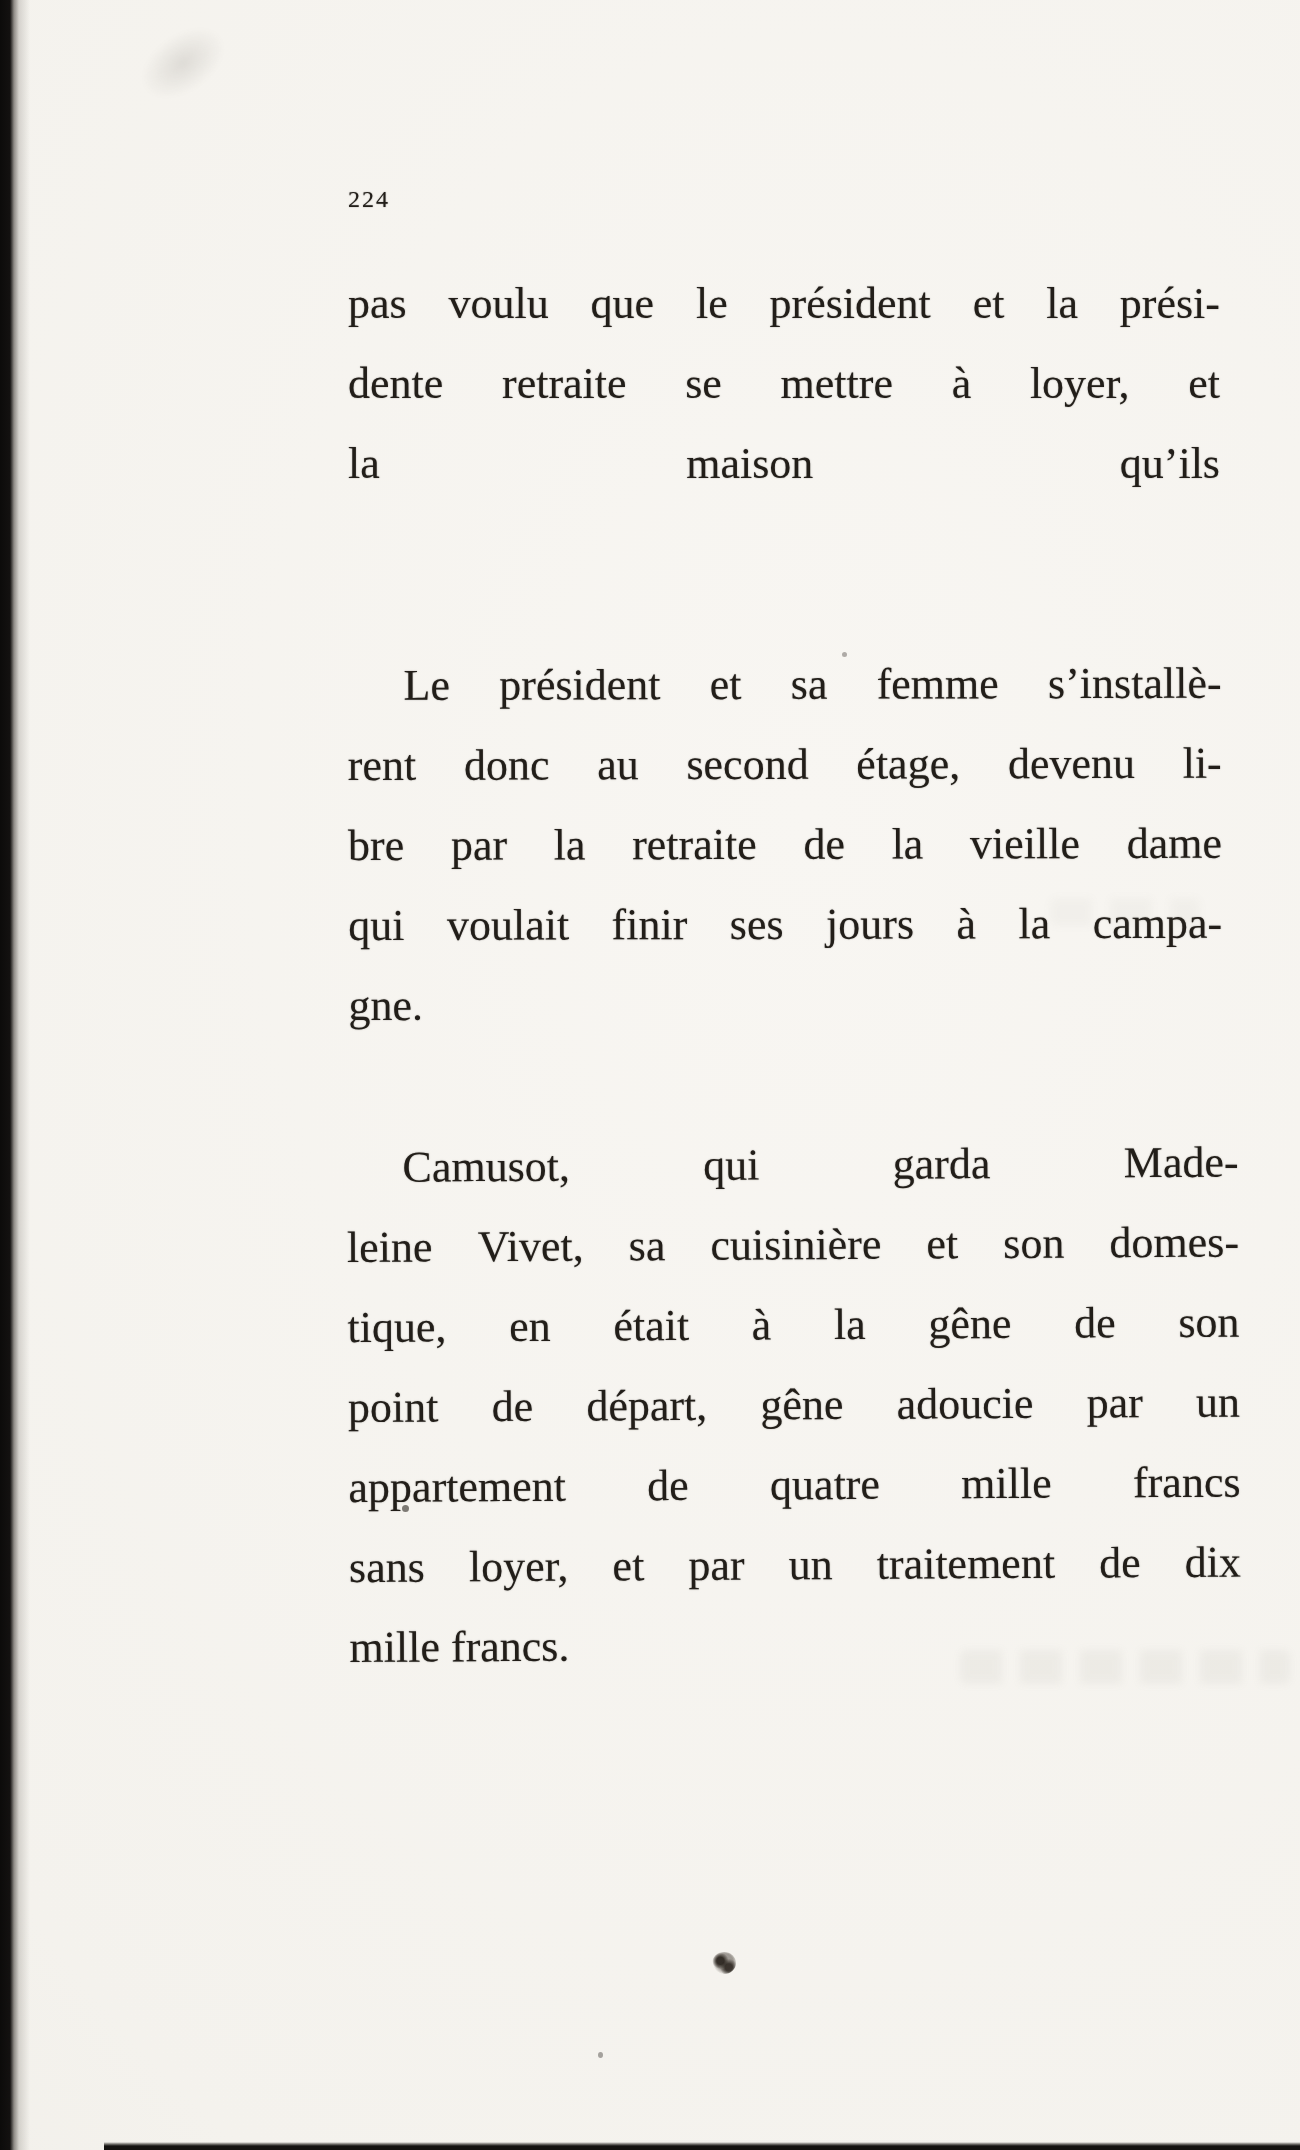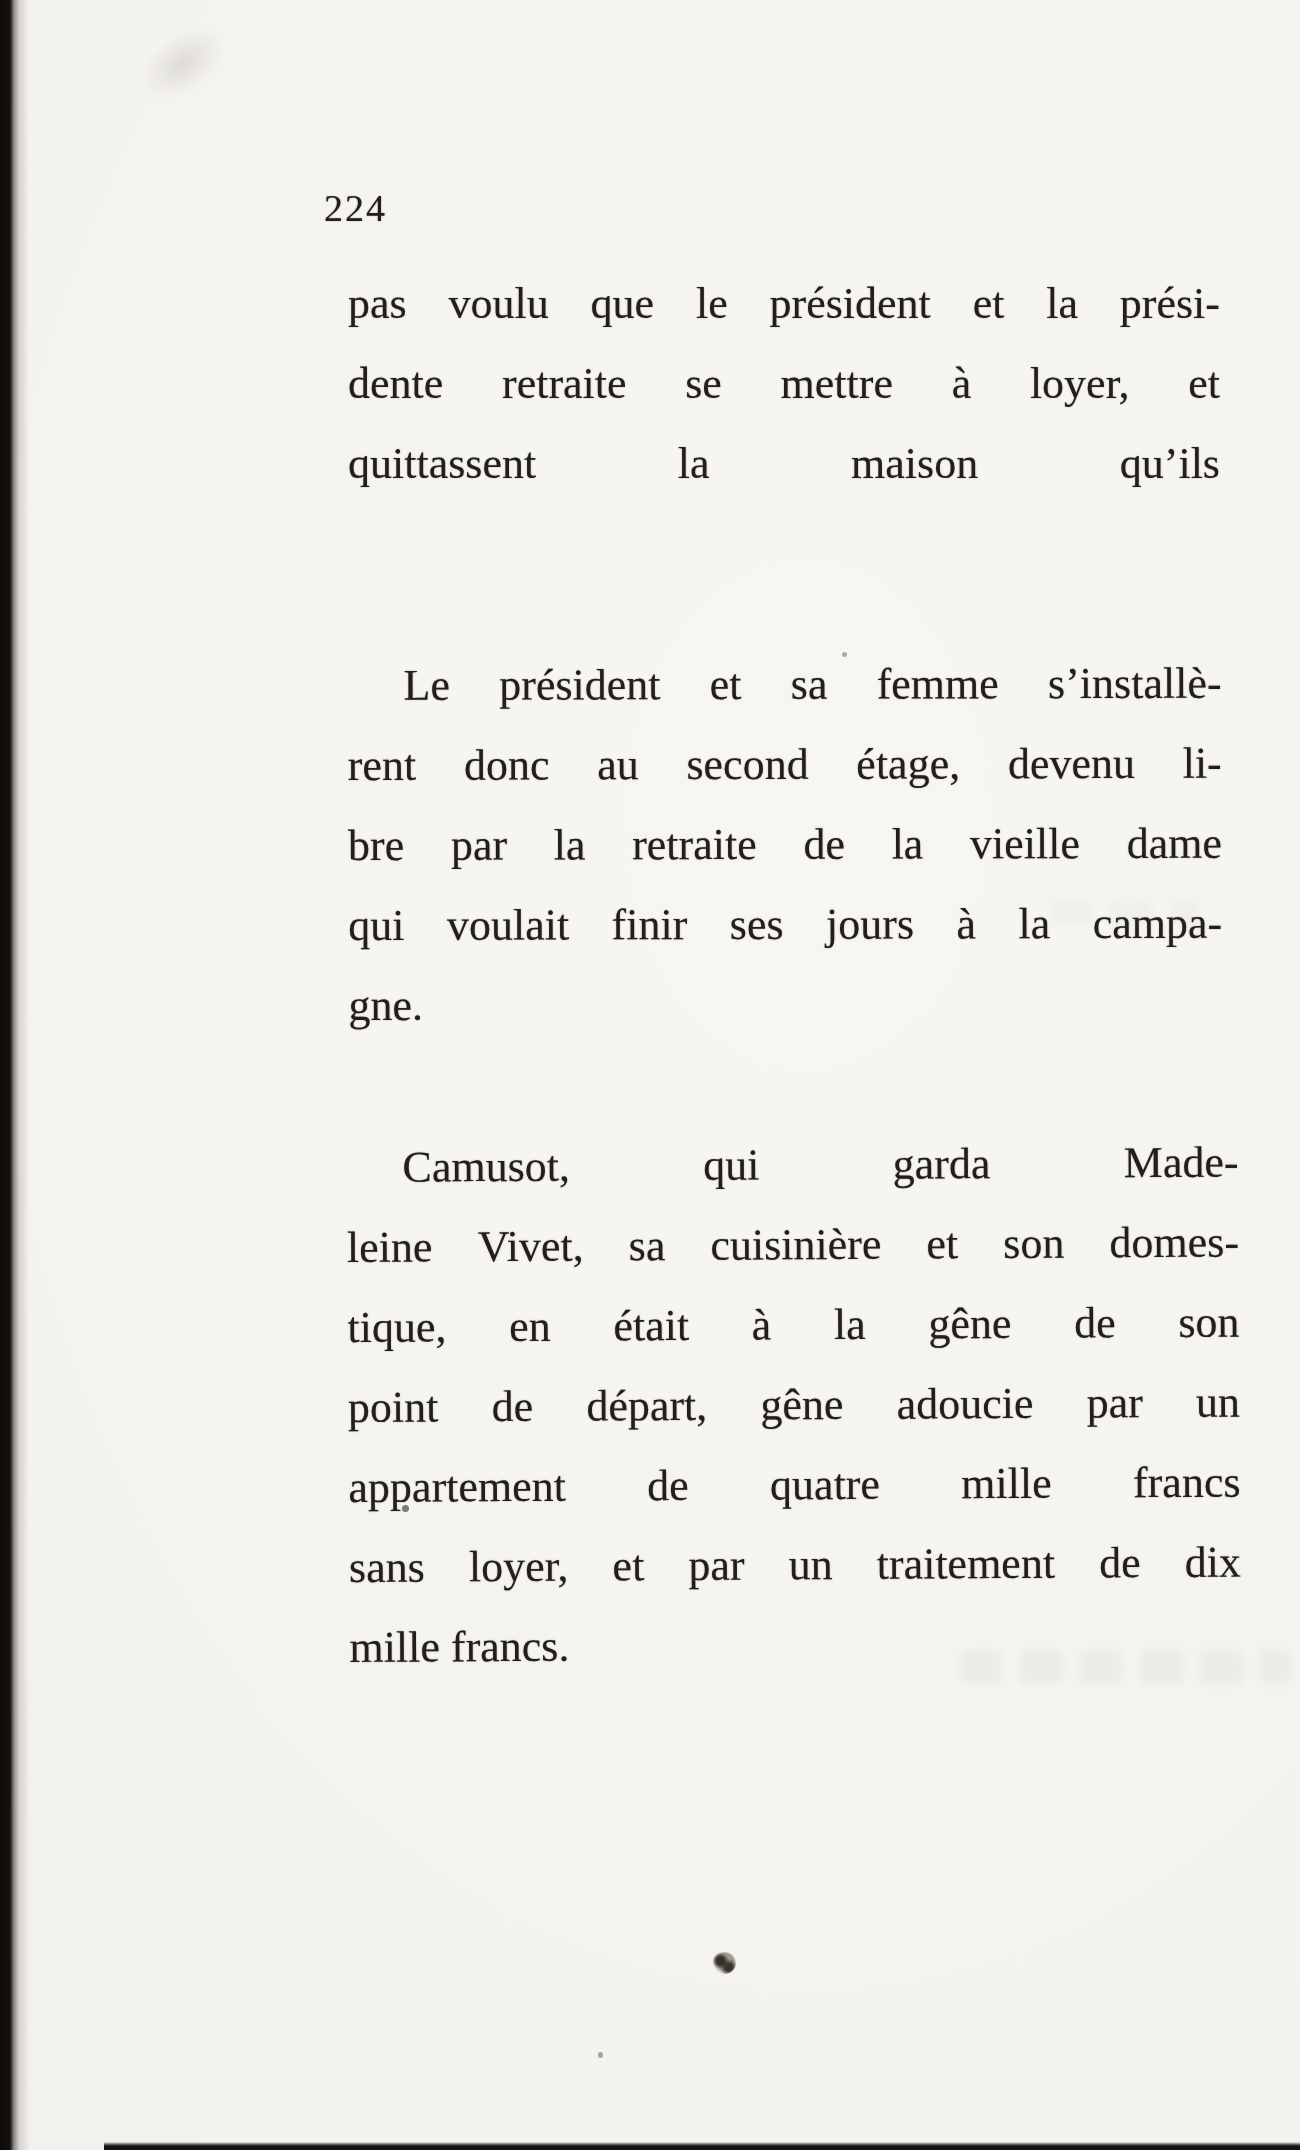--- a/index.html
+++ b/index.html
@@ -20,22 +20,22 @@
     position:absolute;left:104px;right:0;bottom:0;height:8px;
     background:linear-gradient(180deg,rgba(20,17,14,0) 0,rgba(20,17,14,.55) 2px,#141210 4px);
   }
   .smudge-tl{
     position:absolute;left:128px;top:18px;width:110px;height:90px;
     background:radial-gradient(60% 45% at 50% 50%, rgba(110,105,98,.35), rgba(110,105,98,0) 70%);
     transform:rotate(-35deg);filter:blur(2px);opacity:.5;
   }
   
   .page-number{
-    position:absolute;left:324px;top:186px;
-    font-size:38px;letter-spacing:2px;
+    position:absolute;left:348px;top:186px;
+    font-size:24px;letter-spacing:2px;
     text-shadow:0 0 1.2px rgba(25,22,18,.55);
   }
   .running-title{
     position:absolute;left:545px;top:194px;
     font-size:27px;letter-spacing:4px;font-weight:bold;color:#2b2723;
     text-shadow:0 0 1px rgba(35,30,25,.45);
   }
   
   .para{
     position:absolute;left:348px;
@@ -95,21 +95,20 @@
     <div class="line jline">
         <span>dente</span>
         <span>retraite</span>
         <span>se</span>
         <span>mettre</span>
         <span>à</span>
         <span>loyer,</span>
         <span>et</span>
       </div>
     <div class="line jline">
-        <span>quittassent</span>
         <span>la</span>
         <span>maison</span>
         <span>qu’ils</span>
       </div>
   </div>
 
   <div class="para para-2">
     <div class="line jline indent">
         <span>Le</span>
         <span>président</span>

